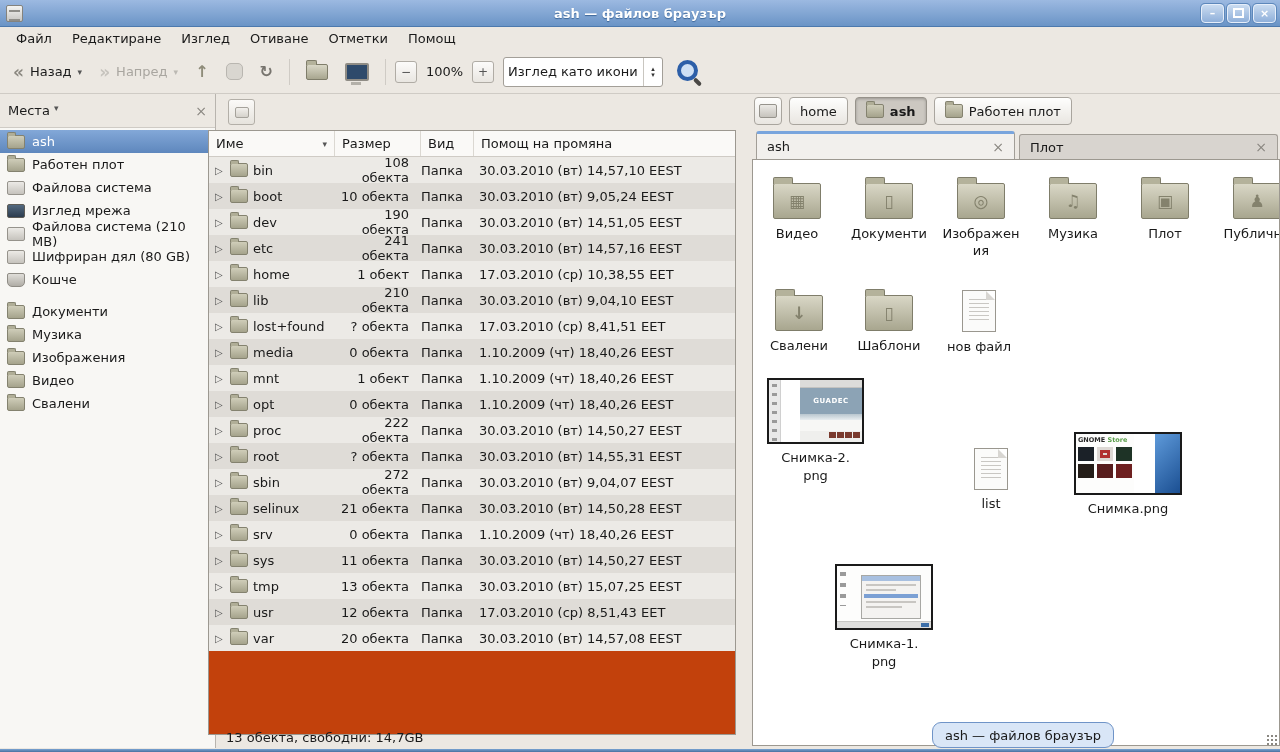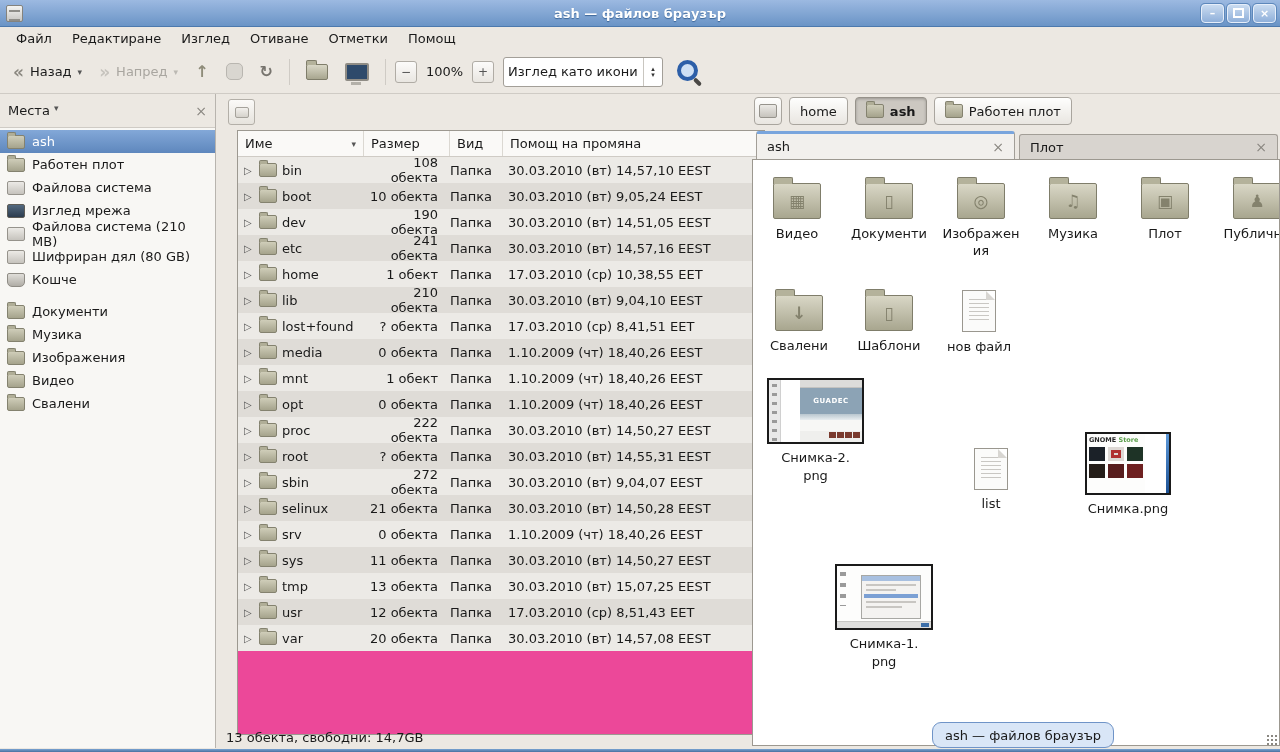--- a/index.html
+++ b/index.html
@@ -80,21 +80,21 @@
   .mi.i-network{background:linear-gradient(#53697f,#2c3c4e);border-color:#5d5b55;}
   .mi.i-network::before{display:none;}
   .mi.i-trash{background:linear-gradient(#e0ded9,#b0ada6);border-color:#8f8c85;border-radius:2px 2px 5px 5px;}
   .mi.i-trash::before{display:none;}
 
   
   .tree-btn{left:228px;top:99px;width:25px;height:24px;border:1px solid #b3afa8;border-radius:3px;
     background:linear-gradient(#fbfaf8,#e6e3dd);display:flex;align-items:center;justify-content:center;}
   .tree-btn .drv{width:12px;height:9px;border:1px solid #a5a29b;border-radius:2px;
     background:linear-gradient(#f2f0ec,#d5d2cc);}
-  .tree-frame{left:237px;top:130px;width:526px;height:603px;border:1px solid #9c9890;background:#ec4899;overflow:hidden;}
+  .tree-frame{left:208px;top:130px;width:526px;height:603px;border:1px solid #9c9890;background:#c2410c;overflow:hidden;}
   .tree-header{display:flex;height:25px;background:#faf9f7;border-bottom:1px solid #cfcbc5;}
   .th{display:flex;align-items:center;padding:0 7px;border-right:1px solid #dbd8d2;}
   .th-name{width:111px;justify-content:space-between;}
   .th-size{width:71px;}
   .th-kind{width:38px;}
   .th-date{flex:1;border-right:none;}
   .sort-arrow{font-size:9px;color:#555;}
   .tree-rows > div:nth-of-type(odd){background:#eceae6;}
   .tree-rows > div:nth-of-type(even){background:#dfdcd7;}
   .tr{display:flex;height:26px;align-items:center;}
@@ -153,21 +153,21 @@
   .t-guadec .main{flex:1;display:flex;flex-direction:column;margin-left:19px;}
   .t-guadec .tbar{height:7px;background:#dcdcda;border-bottom:1px solid #c2c2c0;}
   .t-guadec .hdr{height:26px;background:#8ca3b5;color:#fff;font-size:7px;font-weight:bold;
     display:flex;align-items:center;justify-content:center;letter-spacing:.5px;}
   .t-guadec .body{flex:1;background:#f7f7f5;position:relative;}
   .t-guadec .body::after{content:"";position:absolute;left:0;right:0;top:0;height:6px;
     background:linear-gradient(#b9c6cf,#e8edf0);}
   .t-guadec .foot{height:9px;background:#efefed;display:flex;gap:1px;justify-content:flex-end;padding:1px 2px;}
   .t-guadec .foot i{width:7px;height:6px;background:#7a3a2e;display:block;}
   
-  .t-store{width:86px;height:63px;display:flex;gap:21px;}
+  .t-store{width:108px;height:63px;display:flex;gap:21px;}
   .t-store .shop{flex:1;background:#fdfdfc;padding:2px;}
   .t-store .brand{font-size:6.5px;font-weight:bold;color:#2a2a2a;white-space:nowrap;}
   .t-store .brand b{color:#5a9e4a;}
   .t-store .grid{display:grid;grid-template-columns:repeat(3,16px);grid-auto-rows:14px;gap:3px;margin-top:3px;}
   .t-store .grid i{display:block;}
   .t-store .blue{width:30px;background:linear-gradient(135deg,#5e9ada,#1b4f92);}
   
   .t-shot1{width:98px;height:66px;background:#fdfdfc;}
   .t-shot1 .dots{position:absolute;left:3px;top:6px;width:6px;height:34px;
     background:repeating-linear-gradient(180deg,#9a9a9a 0 4px,transparent 4px 11px);}

